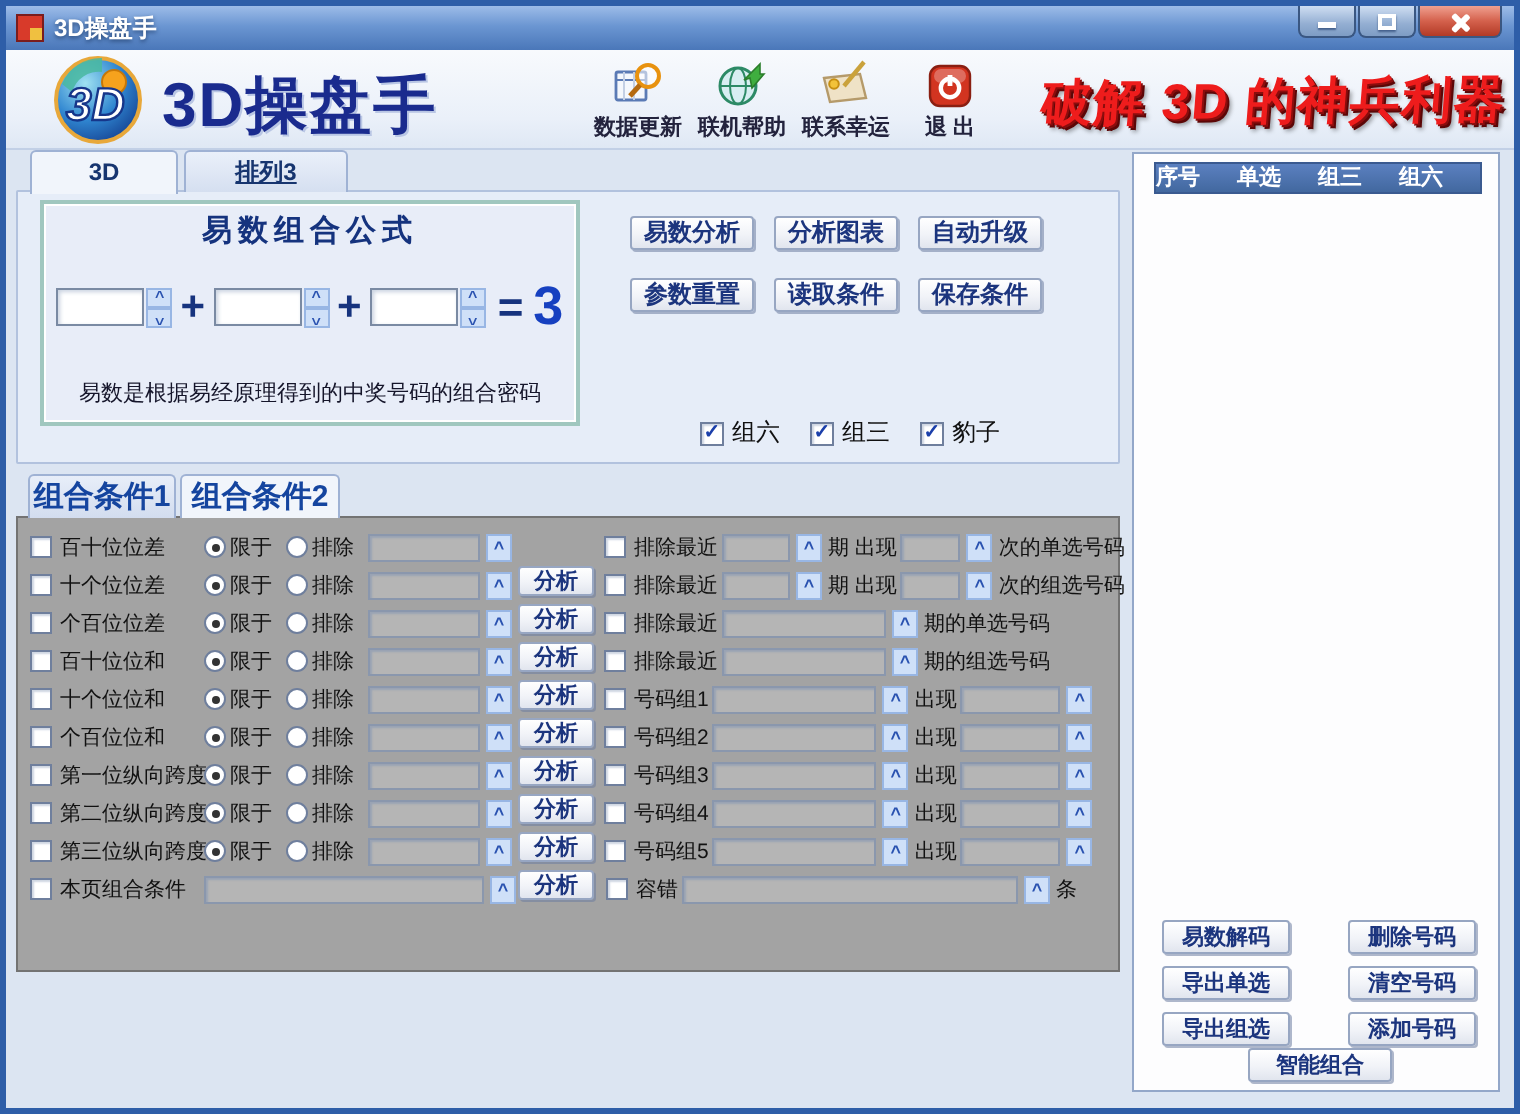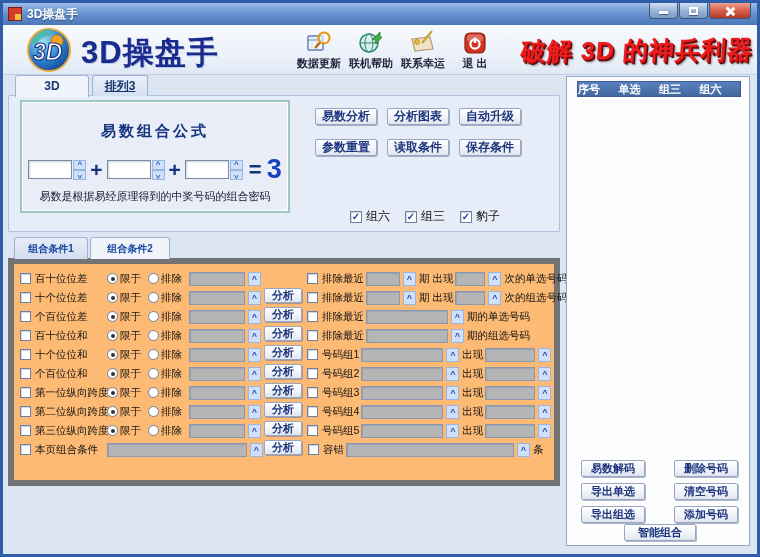--- a/index.html
+++ b/index.html
@@ -76,35 +76,35 @@
 
   
   .main-tabs { position:absolute; left:12px; top:50px; display:flex; z-index:3; }
   .tab {
     height:21px; line-height:20px; text-align:center;
     font-size:12px; font-weight:bold; color:#17356f;
     border:1px solid #9fb2d4; border-bottom:none; border-radius:3px 3px 0 0;
     background:linear-gradient(#eaf0fa,#d5dfF0); cursor:pointer; margin-right:3px;
   }
   .tab.active { background:#f1f5fb; height:22px; z-index:4; position:relative; }
-  .tab-3d { width:74px; } .tab-pl3 { width:56px;text-decoration:underline; }
+  .tab-3d { width:74px; } .tab-pl3 { width:82px;text-decoration:underline; }
 
   .tabpage {
     position:absolute; left:5px; top:70px; width:552px; height:137px;
     border:1px solid #b2c2de; background:#e6edf8; border-radius:1px;
   }
 
   
   .formula-box {
     position:absolute; left:17px; top:75px; width:270px; height:113px;
     border:2px solid #a0c7bf; background:#e8edf8;
     box-shadow:inset 0 0 0 1px #ffffff; z-index:2;
   }
   .formula-title {
-    margin-top:20px; text-align:center;
+    margin-top:4px; text-align:center;
     font-size:15px; font-weight:bold; color:#15337e; letter-spacing:3px;
   }
   .formula-row { margin-top:13px; display:flex; align-items:center; justify-content:center; }
   .f-input {
     width:44px; height:19px; border:1px solid #7a8aa3; background:#fff;
     box-shadow:inset 1px 1px 2px #c9d2e0; font-size:12px; padding:0 2px;
   }
   .spin2 { width:13px; height:20px; display:flex; flex-direction:column; margin-left:1px; }
   .spin2 span {
     flex:1; background:#cfe0f8; border:1px solid #98b6e4; color:#2a52b0;
@@ -146,29 +146,29 @@
     width:12px; height:12px; background:#fff; border:1px solid #6f7f9d;
     box-shadow:inset 1px 1px 1px #cfd6e2; display:flex; align-items:center; justify-content:center;
   }
   .cbx .mark { font-size:10px; font-weight:bold; color:#1b3faa; line-height:10px; }
   .type-check .tc-label { font-size:12px; color:#111; margin-left:4px; }
 
   
   .cond-box { position:absolute; left:5px; top:212px; width:552px; height:249px; }
   .cond-tabs { height:22px; display:flex; padding-left:6px; position:relative; z-index:3; }
   .ctab {
-    height:22px; line-height:21px; text-align:center; font-size:10px; font-weight:bold;
+    height:22px; line-height:21px; text-align:center; font-size:15px; font-weight:bold;
     color:#15459f; border:1px solid #9fb2d4; border-bottom:none; border-radius:3px 3px 0 0;
     background:linear-gradient(#e8eef9,#d3ddef); cursor:pointer; margin-right:2px;
   }
   .ctab.active { background:#f1f5fb; position:relative; }
   .ctab-1 { width:74px; } .ctab-2 { width:80px; }
   .cond-body {
     position:absolute; left:0; top:21px; width:552px; height:228px;
-    border:6px solid #737373; background:#fdba74; padding-top:5px;
+    border:1px solid #737373; background:#a3a3a3; padding-top:5px;
   }
   .crow { display:flex; align-items:center; height:19px; padding-left:6px; font-size:10.5px; color:#111; white-space:nowrap; }
   .ccb {
     width:11px; height:11px; background:#fff; border:1px solid #6f7f9d; flex:none;
     box-shadow:inset 1px 1px 1px #cfd6e2; margin-right:4px; cursor:pointer;
   }
   .clab { width:72px; flex:none; overflow:visible; }
   .rad {
     width:11px; height:11px; border-radius:50%; background:#fff; border:1px solid #6f7f9d;
     flex:none; margin-right:2px; position:relative; cursor:pointer;

